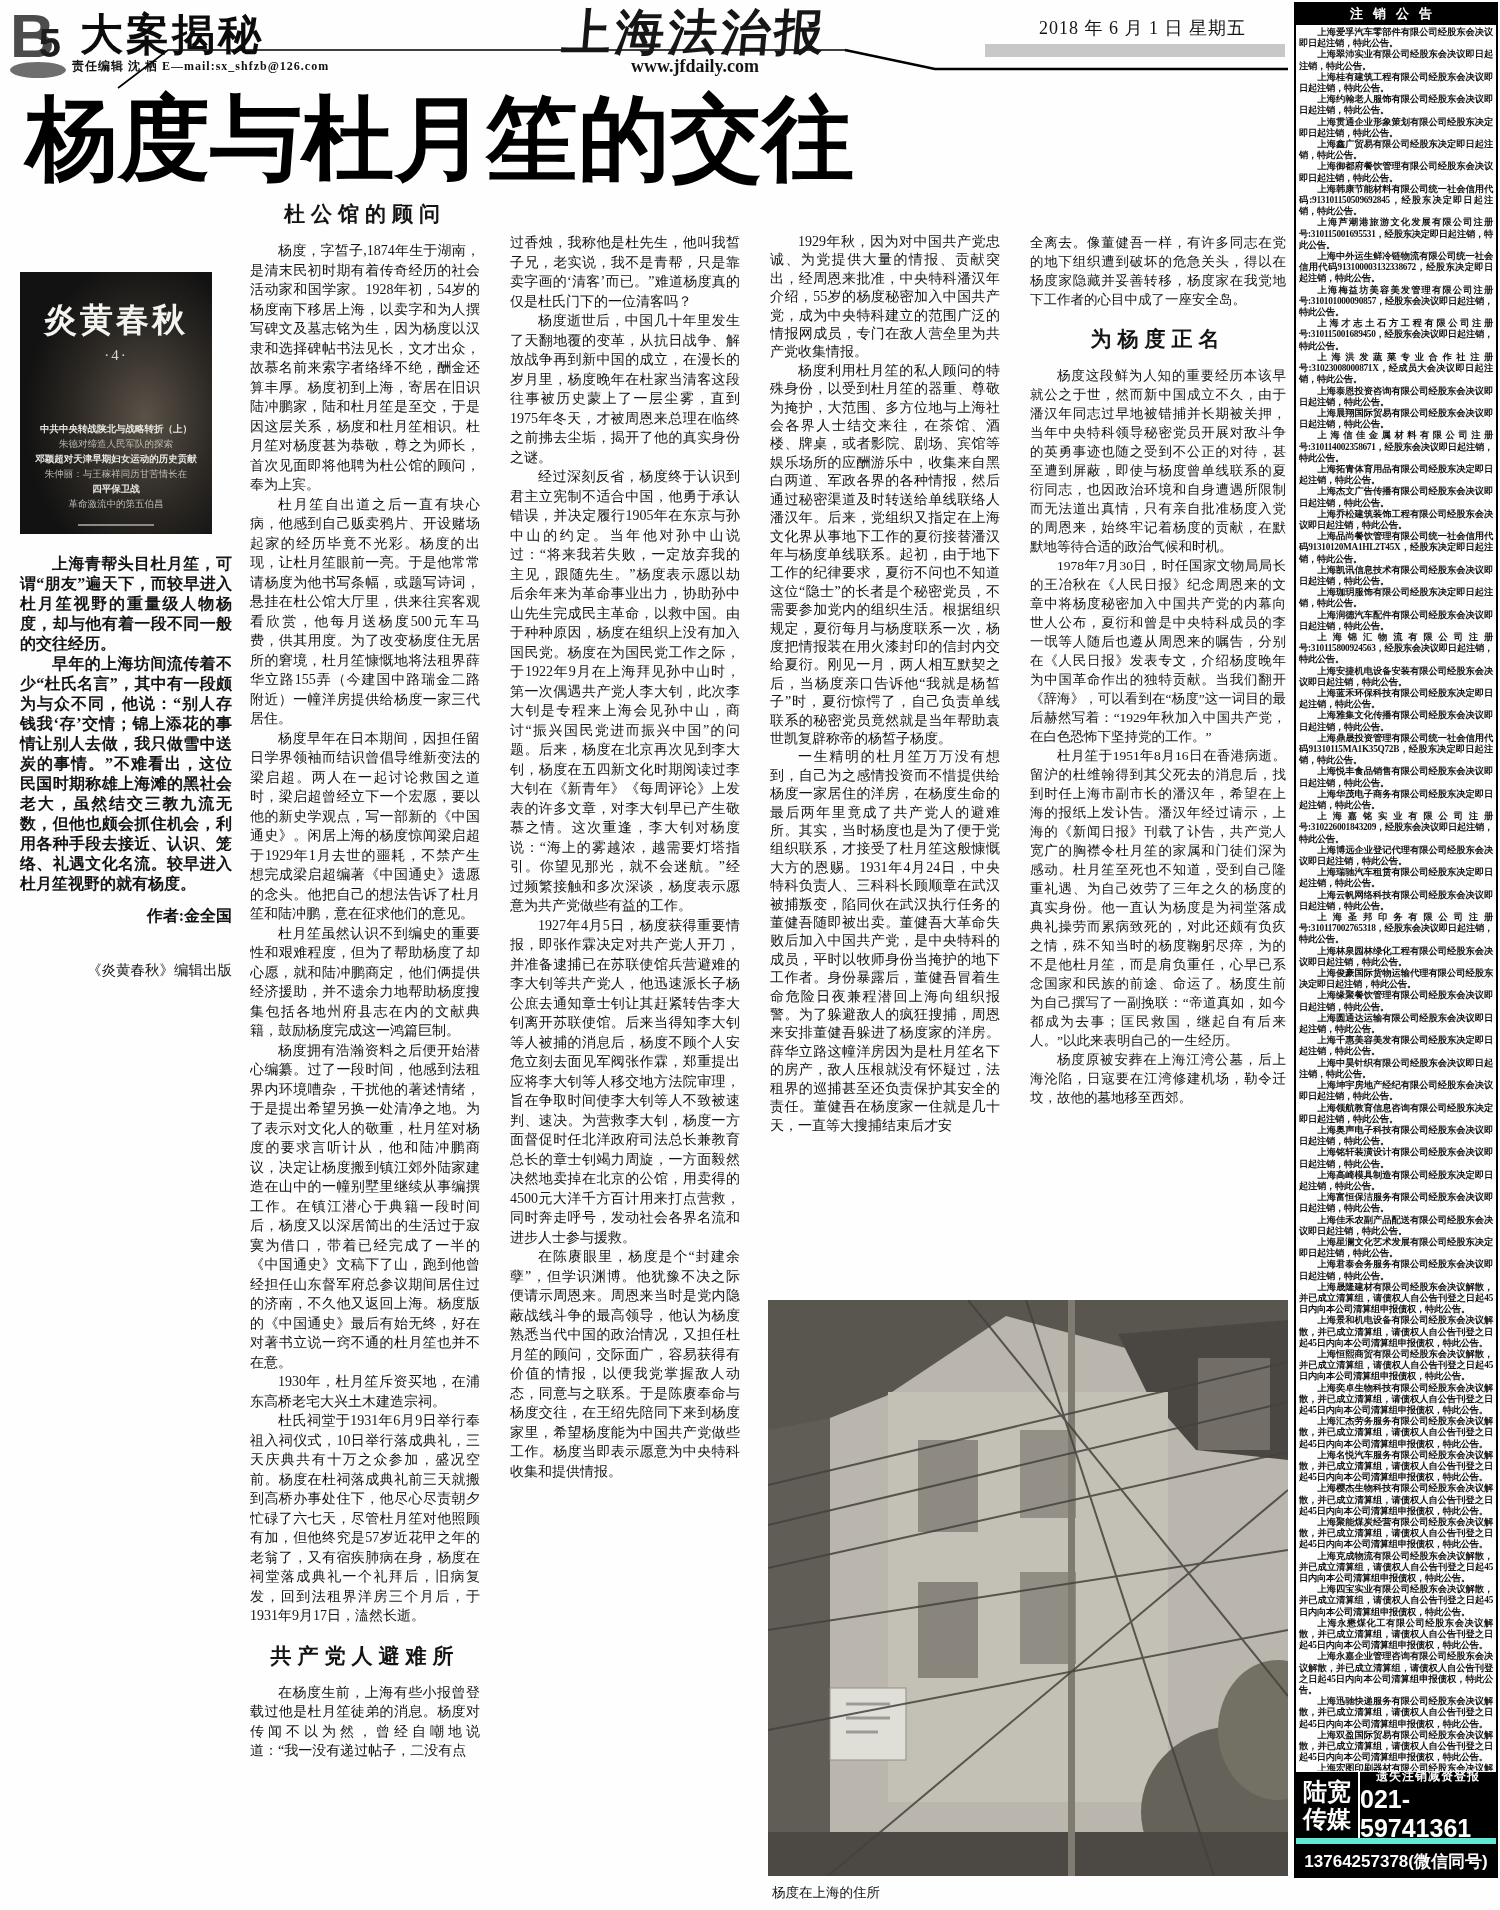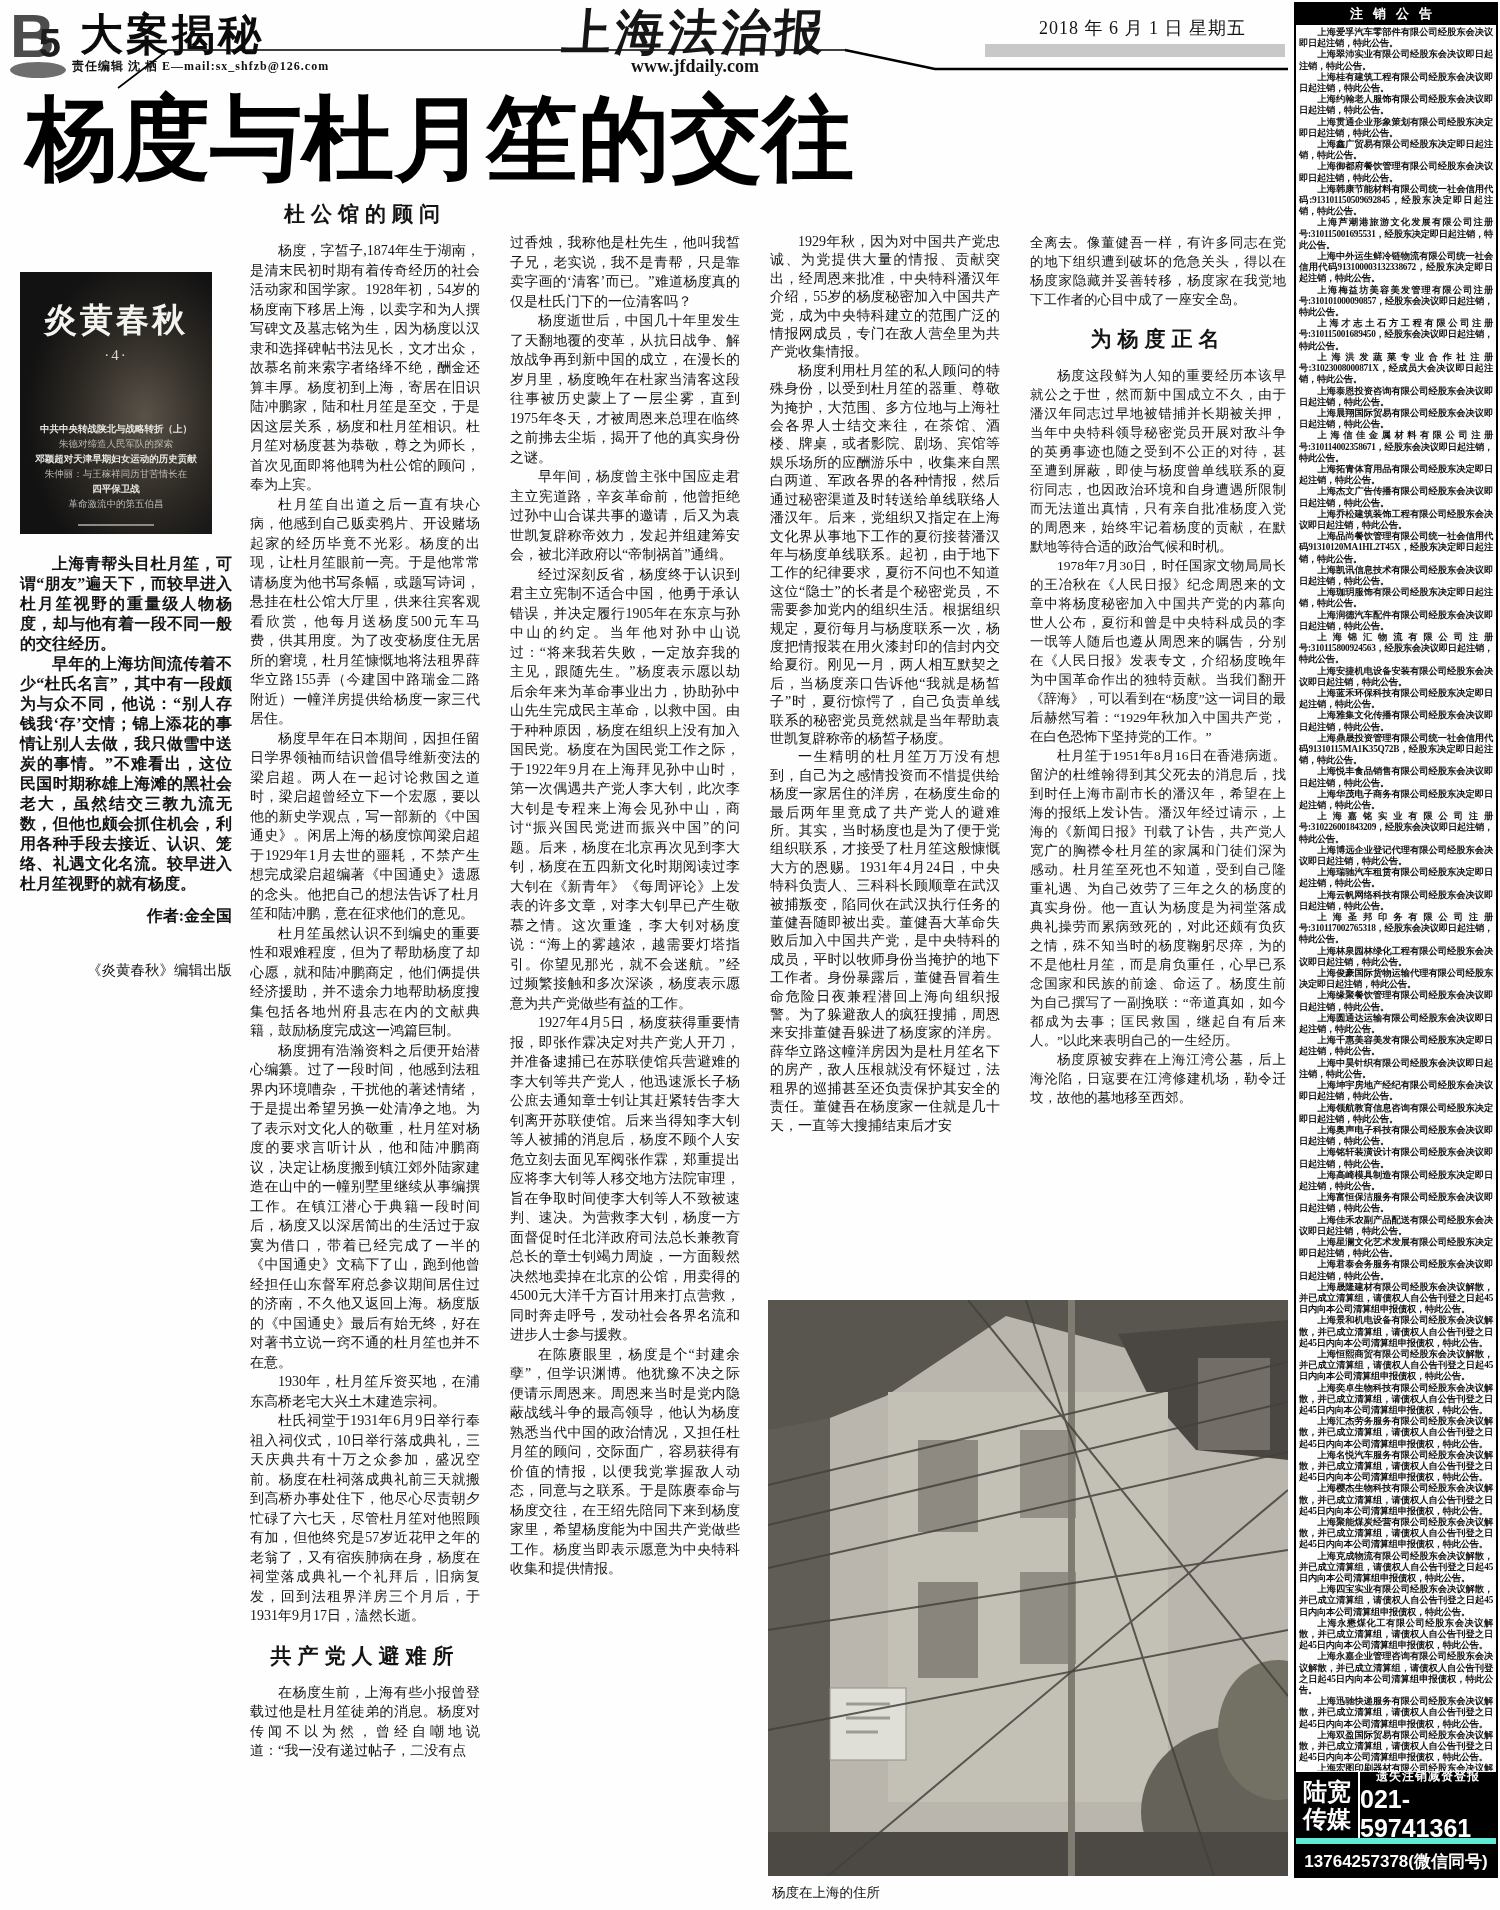--- a/index.html
+++ b/index.html
@@ -127,21 +127,20 @@
       <p>杜月笙虽然认识不到编史的重要性和艰难程度，但为了帮助杨度了却心愿，就和陆冲鹏商定，他们俩提供经济援助，并不遗余力地帮助杨度搜集包括各地州府县志在内的文献典籍，鼓励杨度完成这一鸿篇巨制。</p>
       <p>杨度拥有浩瀚资料之后便开始潜心编纂。过了一段时间，他感到法租界内环境嘈杂，干扰他的著述情绪，于是提出希望另换一处清净之地。为了表示对文化人的敬重，杜月笙对杨度的要求言听计从，他和陆冲鹏商议，决定让杨度搬到镇江郊外陆家建造在山中的一幢别墅里继续从事编撰工作。在镇江潜心于典籍一段时间后，杨度又以深居简出的生活过于寂寞为借口，带着已经完成了一半的《中国通史》文稿下了山，跑到他曾经担任山东督军府总参议期间居住过的济南，不久他又返回上海。杨度版的《中国通史》最后有始无终，好在对著书立说一窍不通的杜月笙也并不在意。</p>
       <p>1930年，杜月笙斥资买地，在浦东高桥老宅大兴土木建造宗祠。</p>
       <p>杜氏祠堂于1931年6月9日举行奉祖入祠仪式，10日举行落成典礼，三天庆典共有十万之众参加，盛况空前。杨度在杜祠落成典礼前三天就搬到高桥办事处住下，他尽心尽责朝夕忙碌了六七天，尽管杜月笙对他照顾有加，但他终究是57岁近花甲之年的老翁了，又有宿疾肺病在身，杨度在祠堂落成典礼一个礼拜后，旧病复发，回到法租界洋房三个月后，于1931年9月17日，溘然长逝。</p>
       <h3>共产党人避难所</h3>
       <p>在杨度生前，上海有些小报曾登载过他是杜月笙徒弟的消息。杨度对传闻不以为然，曾经自嘲地说道：“我一没有递过帖子，二没有点</p>
     </div>
   <div id="col2" class="col">
       <p class="cont">过香烛，我称他是杜先生，他叫我皙子兄，老实说，我不是青帮，只是靠卖字画的‘清客’而已。”难道杨度真的仅是杜氏门下的一位清客吗？</p>
       <p>杨度逝世后，中国几十年里发生了天翻地覆的变革，从抗日战争、解放战争再到新中国的成立，在漫长的岁月里，杨度晚年在杜家当清客这段往事被历史蒙上了一层尘雾，直到1975年冬天，才被周恩来总理在临终之前拂去尘垢，揭开了他的真实身份之谜。</p>
-      <p>早年间，杨度曾主张中国应走君主立宪道路，辛亥革命前，他曾拒绝过孙中山合谋共事的邀请，后又为袁世凯复辟称帝效力，发起并组建筹安会，被北洋政府以“帝制祸首”通缉。</p>
       <p>经过深刻反省，杨度终于认识到君主立宪制不适合中国，他勇于承认错误，并决定履行1905年在东京与孙中山的约定。当年他对孙中山说过：“将来我若失败，一定放弃我的主见，跟随先生。”杨度表示愿以劫后余年来为革命事业出力，协助孙中山先生完成民主革命，以救中国。由于种种原因，杨度在组织上没有加入国民党。杨度在为国民党工作之际，于1922年9月在上海拜见孙中山时，第一次偶遇共产党人李大钊，此次李大钊是专程来上海会见孙中山，商讨“振兴国民党进而振兴中国”的问题。后来，杨度在北京再次见到李大钊，杨度在五四新文化时期阅读过李大钊在《新青年》《每周评论》上发表的许多文章，对李大钊早已产生敬慕之情。这次重逢，李大钊对杨度说：“海上的雾越浓，越需要灯塔指引。你望见那光，就不会迷航。”经过频繁接触和多次深谈，杨度表示愿意为共产党做些有益的工作。</p>
       <p>1927年4月5日，杨度获得重要情报，即张作霖决定对共产党人开刀，并准备逮捕已在苏联使馆兵营避难的李大钊等共产党人，他迅速派长子杨公庶去通知章士钊让其赶紧转告李大钊离开苏联使馆。后来当得知李大钊等人被捕的消息后，杨度不顾个人安危立刻去面见军阀张作霖，郑重提出应将李大钊等人移交地方法院审理，旨在争取时间使李大钊等人不致被速判、速决。为营救李大钊，杨度一方面督促时任北洋政府司法总长兼教育总长的章士钊竭力周旋，一方面毅然决然地卖掉在北京的公馆，用卖得的4500元大洋千方百计用来打点营救，同时奔走呼号，发动社会各界名流和进步人士参与援救。</p>
       <p>在陈赓眼里，杨度是个“封建余孽”，但学识渊博。他犹豫不决之际便请示周恩来。周恩来当时是党内隐蔽战线斗争的最高领导，他认为杨度熟悉当代中国的政治情况，又担任杜月笙的顾问，交际面广，容易获得有价值的情报，以便我党掌握敌人动态，同意与之联系。于是陈赓奉命与杨度交往，在王绍先陪同下来到杨度家里，希望杨度能为中国共产党做些工作。杨度当即表示愿意为中央特科收集和提供情报。</p>
     </div>
   <div id="col3" class="col">
       <p>1929年秋，因为对中国共产党忠诚、为党提供大量的情报、贡献突出，经周恩来批准，中央特科潘汉年介绍，55岁的杨度秘密加入中国共产党，成为中央特科建立的范围广泛的情报网成员，专门在敌人营垒里为共产党收集情报。</p>
       <p>杨度利用杜月笙的私人顾问的特殊身份，以受到杜月笙的器重、尊敬为掩护，大范围、多方位地与上海社会各界人士结交来往，在茶馆、酒楼、牌桌，或者影院、剧场、宾馆等娱乐场所的应酬游乐中，收集来自黑白两道、军政各界的各种情报，然后通过秘密渠道及时转送给单线联络人潘汉年。后来，党组织又指定在上海文化界从事地下工作的夏衍接替潘汉年与杨度单线联系。起初，由于地下工作的纪律要求，夏衍不问也不知道这位“隐士”的长者是个秘密党员，不需要参加党内的组织生活。根据组织规定，夏衍每月与杨度联系一次，杨度把情报装在用火漆封印的信封内交给夏衍。刚见一月，两人相互默契之后，当杨度亲口告诉他“我就是杨皙子”时，夏衍惊愕了，自己负责单线联系的秘密党员竟然就是当年帮助袁世凯复辟称帝的杨皙子杨度。</p>
       <p>一生精明的杜月笙万万没有想到，自己为之感情投资而不惜提供给杨度一家居住的洋房，在杨度生命的最后两年里竟成了共产党人的避难所。其实，当时杨度也是为了便于党组织联系，才接受了杜月笙这般慷慨大方的恩赐。1931年4月24日，中央特科负责人、三科科长顾顺章在武汉被捕叛变，陷同伙在武汉执行任务的董健吾随即被出卖。董健吾大革命失败后加入中国共产党，是中央特科的成员，平时以牧师身份当掩护的地下工作者。身份暴露后，董健吾冒着生命危险日夜兼程潜回上海向组织报警。为了躲避敌人的疯狂搜捕，周恩来安排董健吾躲进了杨度家的洋房。薛华立路这幢洋房因为是杜月笙名下的房产，敌人压根就没有怀疑过，法租界的巡捕甚至还负责保护其安全的责任。董健吾在杨度家一住就是几十天，一直等大搜捕结束后才安</p>
     </div>
   <div id="col4" class="col">

